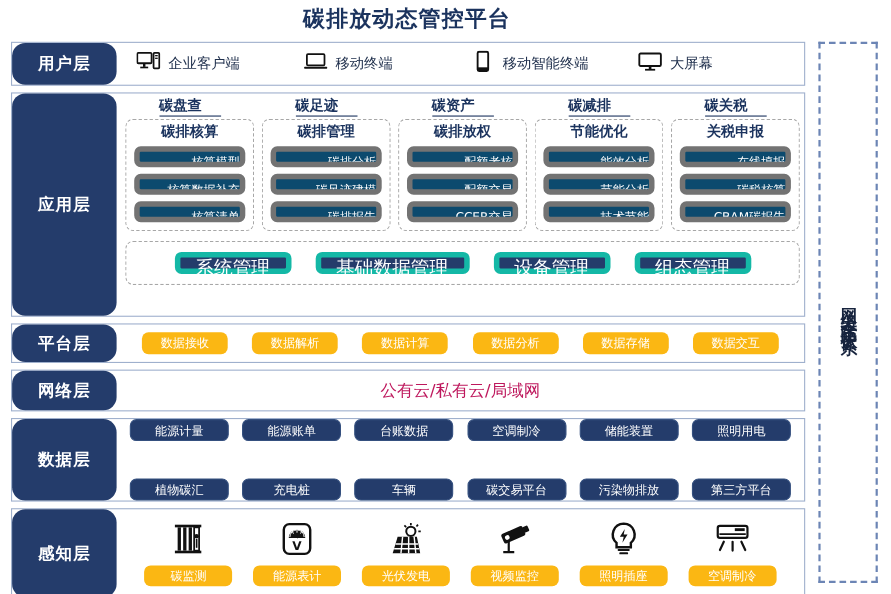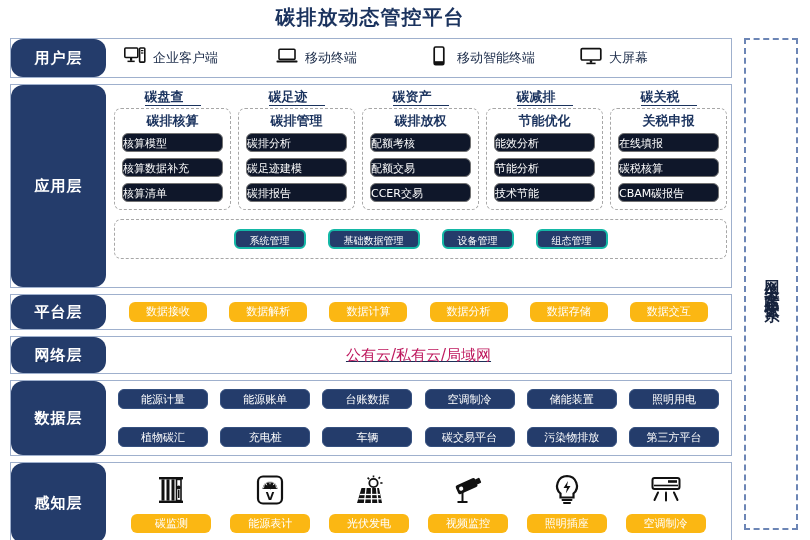--- a/index.html
+++ b/index.html
@@ -121,55 +121,55 @@
   .app-box-title {
     text-align: center;
     font-size: 13px;
     font-weight: bold;
     color: #1b335e;
     line-height: 19px;
     margin-bottom: 3px;
     white-space: nowrap;
   }
   .pill {
-    background: #0f172a;
+    background: #0c4a6e;
     color: #ffffff;
     border-radius: 6px;
     font-size: 11px;
-    text-align: left;
+    text-align: right;
     line-height: 19px;
     height: 19px;
     margin-bottom: 6px;
     white-space: nowrap;
     overflow: hidden;
-    border: 1px solid #737373;
+    border: 5px solid #737373;
     box-sizing: border-box;
   }
   .pill:last-child { margin-bottom: 0; }
 
   .app-mgmt {
     margin-top: 9px;
     border: 1px dashed #a7a7a7;
     border-radius: 7px;
     height: 38px;
     display: flex;
     align-items: center;
     justify-content: center;
     gap: 22px;
   }
   .mgmt-pill {
     background: #243c6b;
     color: #ffffff;
     border-radius: 6px;
-    font-size: 10px;
+    font-size: 17px;
     line-height: 20px;
     height: 20px;
     padding: 0 14px;
     white-space: nowrap;
-    border: 2px solid #14b8a6;
+    border: 5px solid #14b8a6;
     box-sizing: border-box;
   }
 
   
   .layer-platform { height: 36px; }
   .plat-row {
     height: 100%;
     display: flex;
     align-items: center;
     justify-content: space-around;
@@ -182,38 +182,38 @@
     font-size: 11px;
     line-height: 20px;
     height: 20px;
     width: 78px;
     text-align: center;
     white-space: nowrap;
     box-sizing: border-box;
   }
 
   
-  .layer-network { height: 38px; text-decoration: underline; }
+  .layer-network { height: 38px; }
   .net-row {
     height: 100%;
     display: flex;
     align-items: center;
     justify-content: center;
     font-size: 15px;
     color: #be185d;
     text-align: right;
   }
 
   
   .layer-data { height: 76px; }
   .data-grid {
     height: 100%;
     display: flex;
     flex-direction: column;
-    justify-content: center;
+    justify-content: space-between;
     gap: 18px;
     padding: 0 12px;
   }
   .data-row {
     display: flex;
     justify-content: space-between;
   }
   .data-pill {
     background: #243c6b;
     color: #ffffff;

